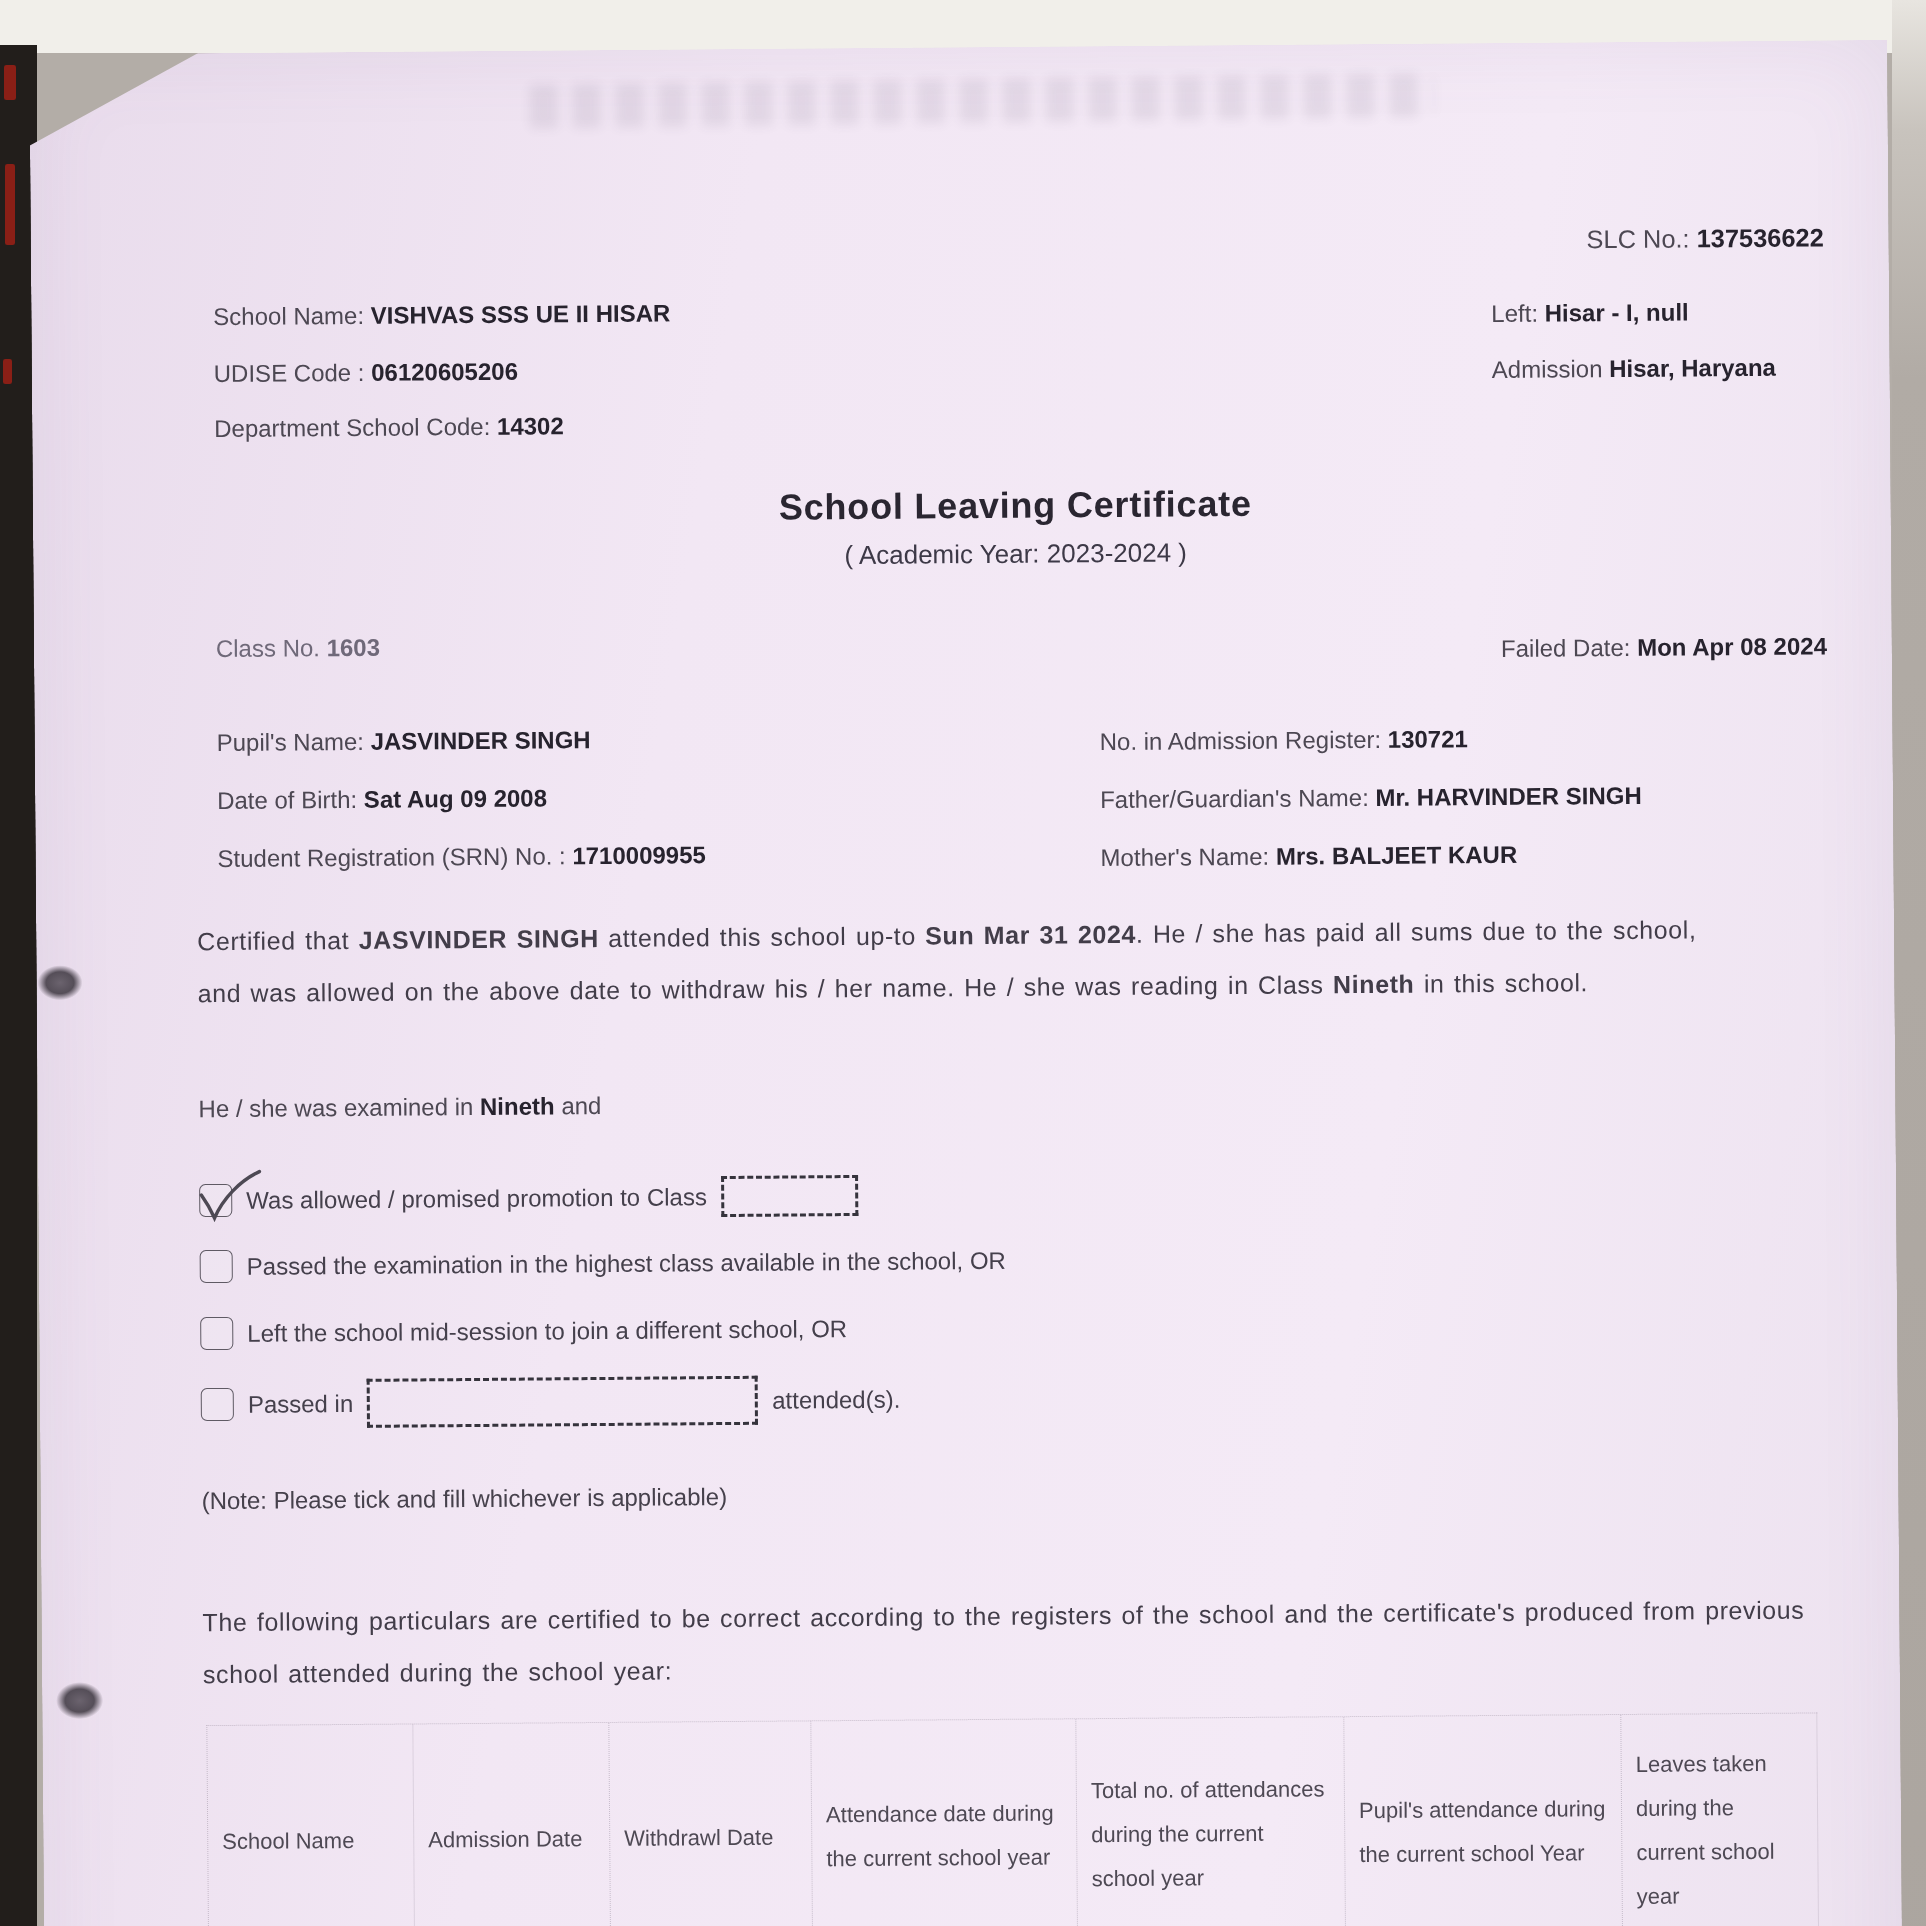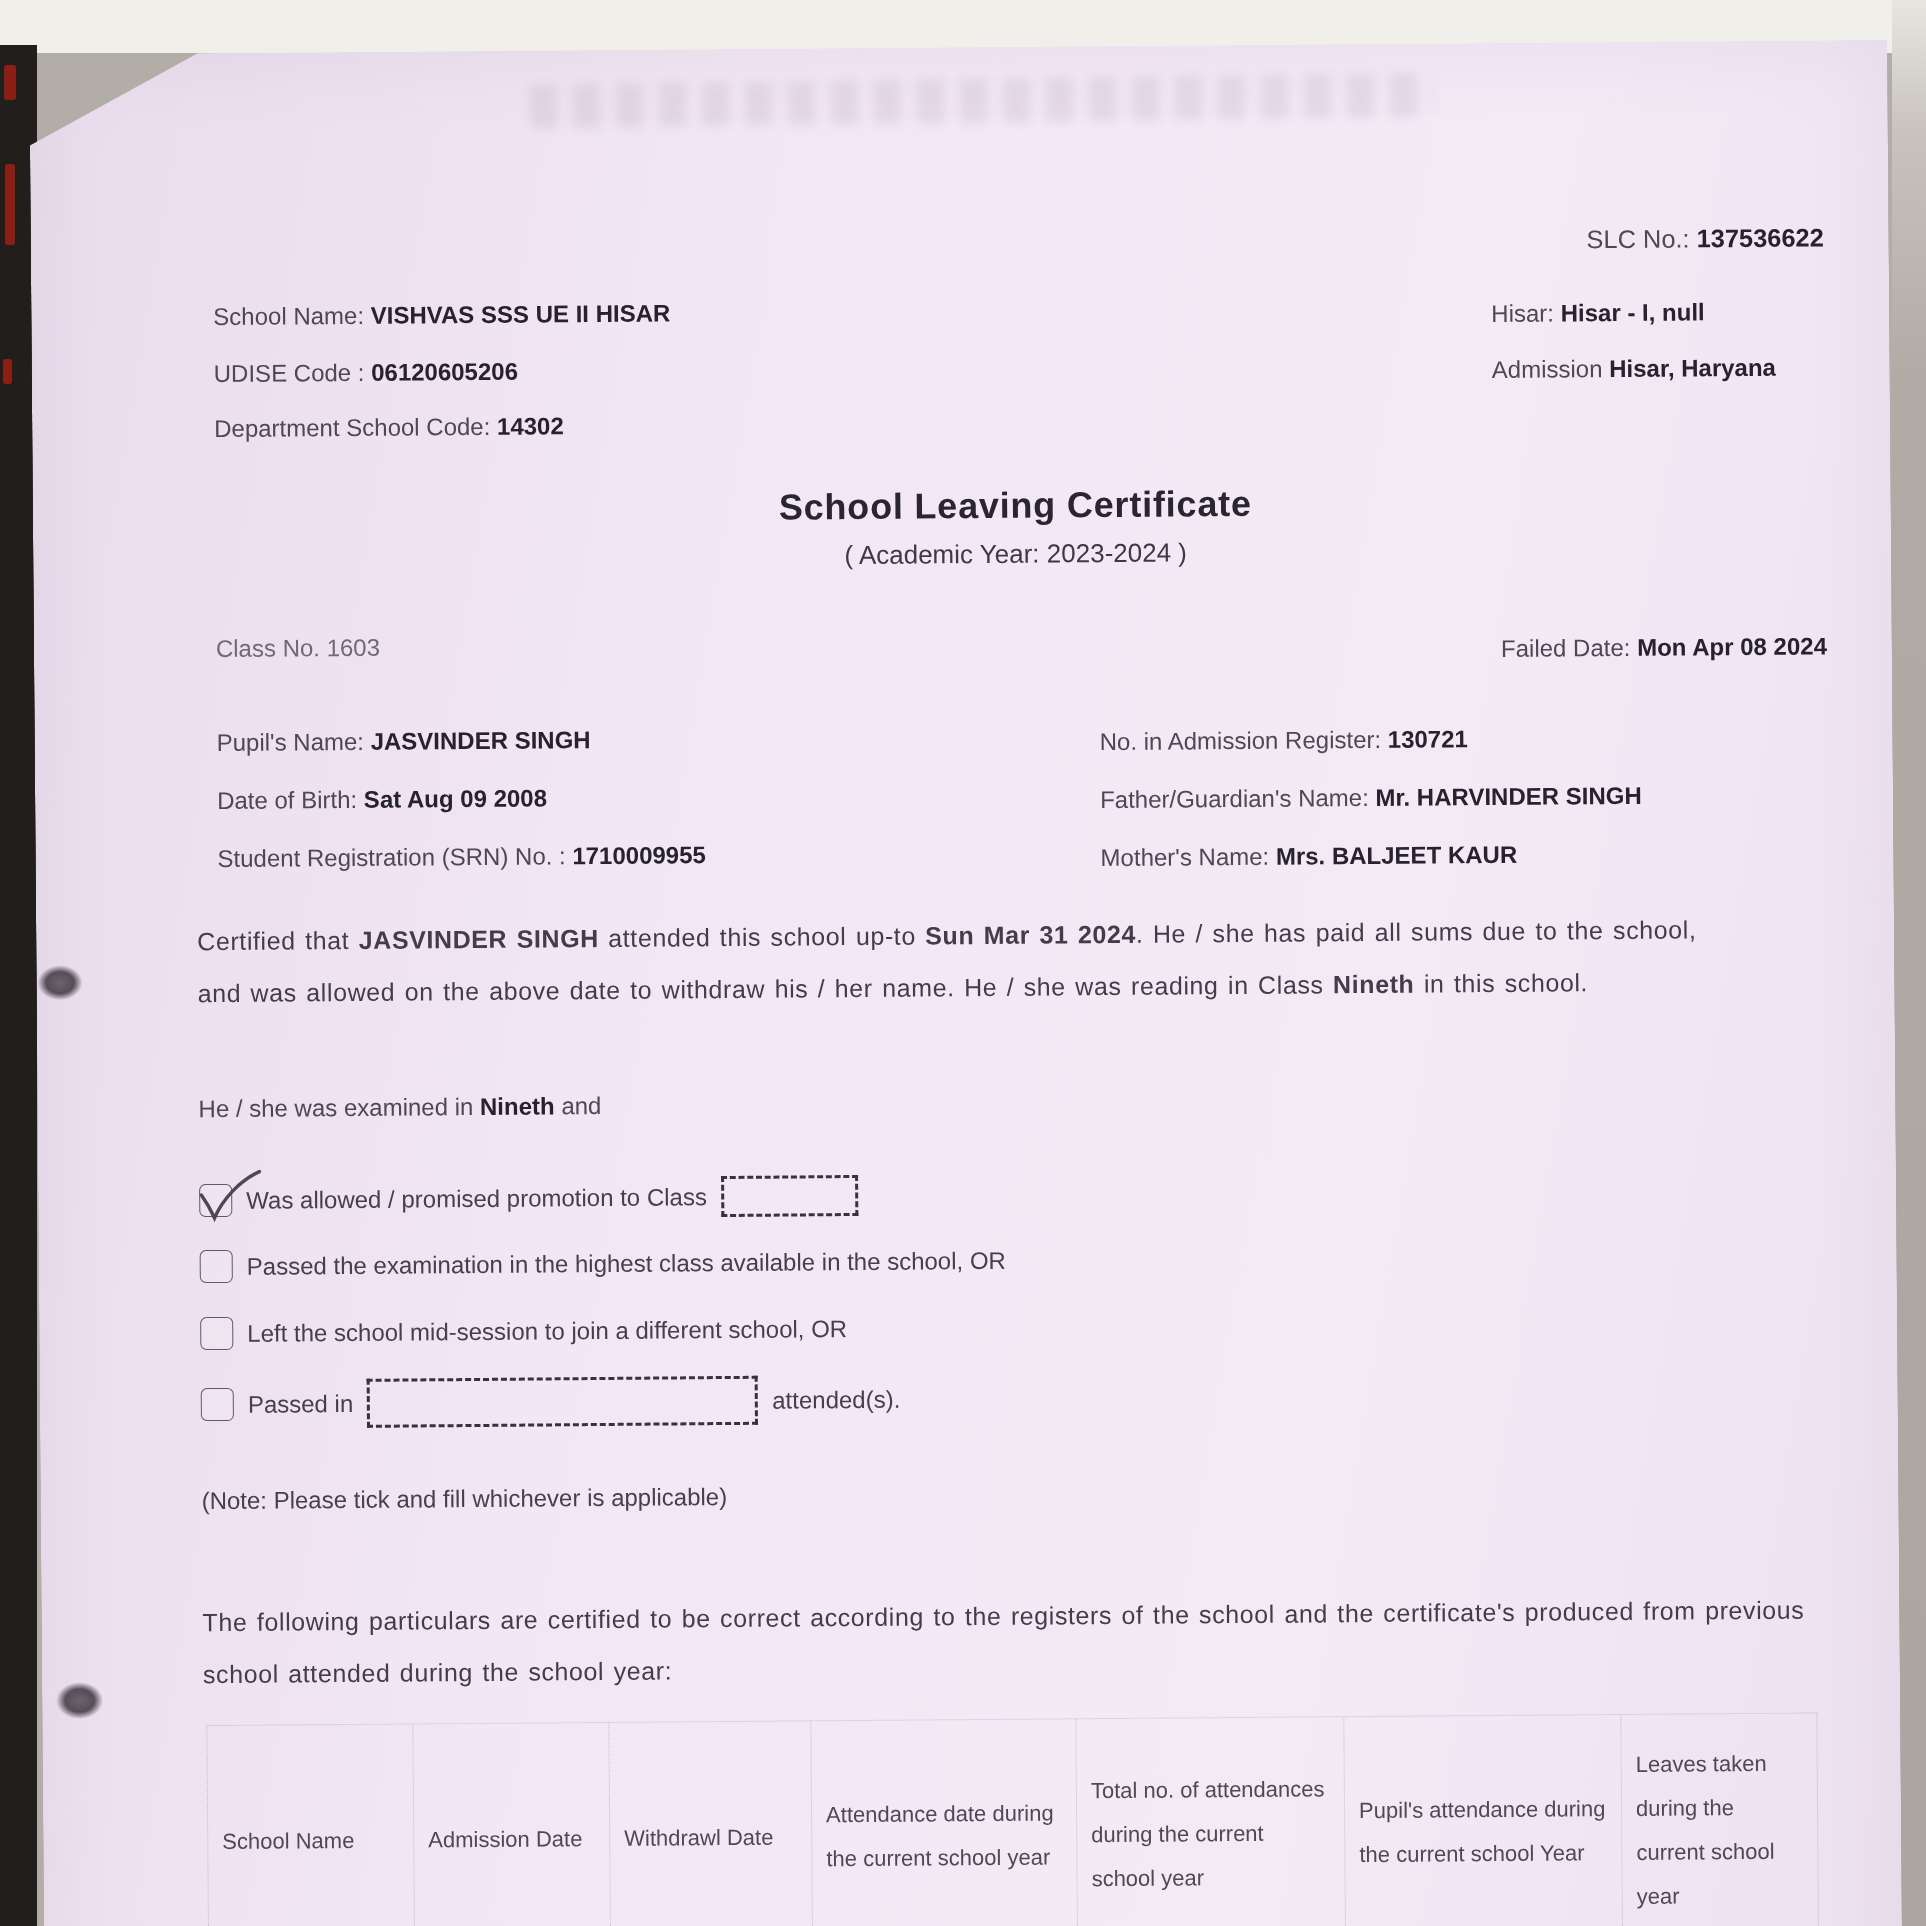--- a/index.html
+++ b/index.html
@@ -90,34 +90,34 @@
     <div class="line" style="left:221px;top:354px;">
       <span class="lbl">UDISE Code :</span>
       <span class="val">06120605206</span>
     </div>
     <div class="line" style="left:221px;top:409px;">
       <span class="lbl">Department School Code:</span>
       <span class="val">14302</span>
     </div>
 
     <div class="line" style="left:1499px;top:304px;">
-      <span class="lbl">Hisar:</span>
+      <span class="lbl">Left:</span>
       <span class="val">Hisar - I, null</span>
     </div>
     <div class="line" style="left:1499px;top:360px;">
       <span class="lbl">Admission</span>
       <span class="val">Hisar, Haryana</span>
     </div>
 
     <div class="title">School Leaving Certificate</div>
     <div class="subtitle">( Academic Year: 2023-2024 )</div>
 
     <div class="line" style="left:221px;top:629px;color:#6f6979;">
       <span>Class No.</span>
-      <span style="font-weight:normal;">1603</span>
+      <span style="font-weight:bold;">1603</span>
     </div>
     <div class="line" style="right:133px;top:639px;">
       <span class="lbl">Failed Date:</span>
       <span class="val">Mon Apr 08 2024</span>
     </div>
 
     <div class="line" style="left:221px;top:723px;">
       <span class="lbl">Pupil's Name:</span>
       <span class="val">JASVINDER SINGH</span>
     </div>

